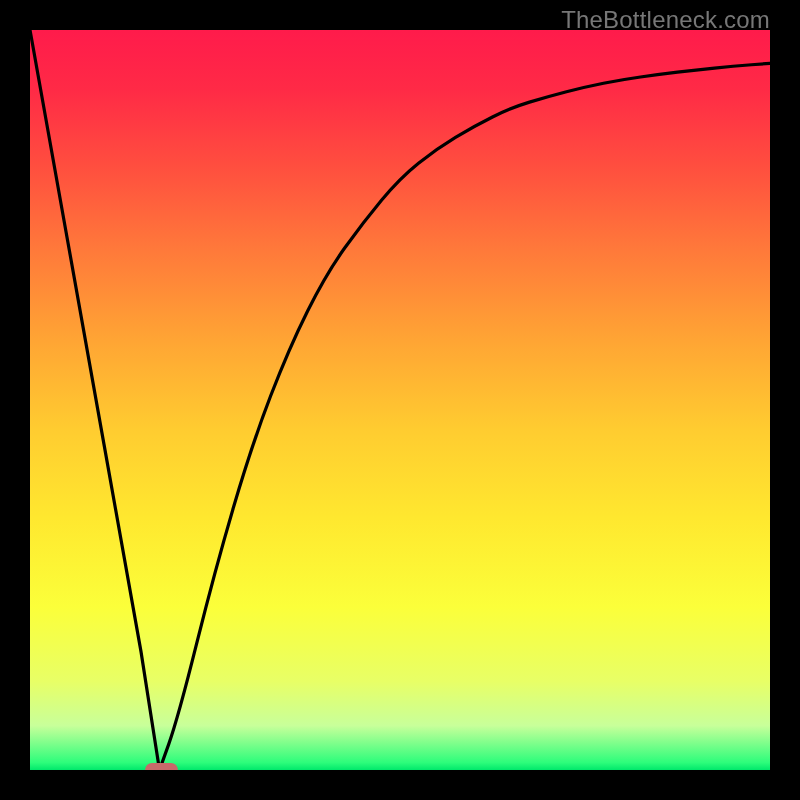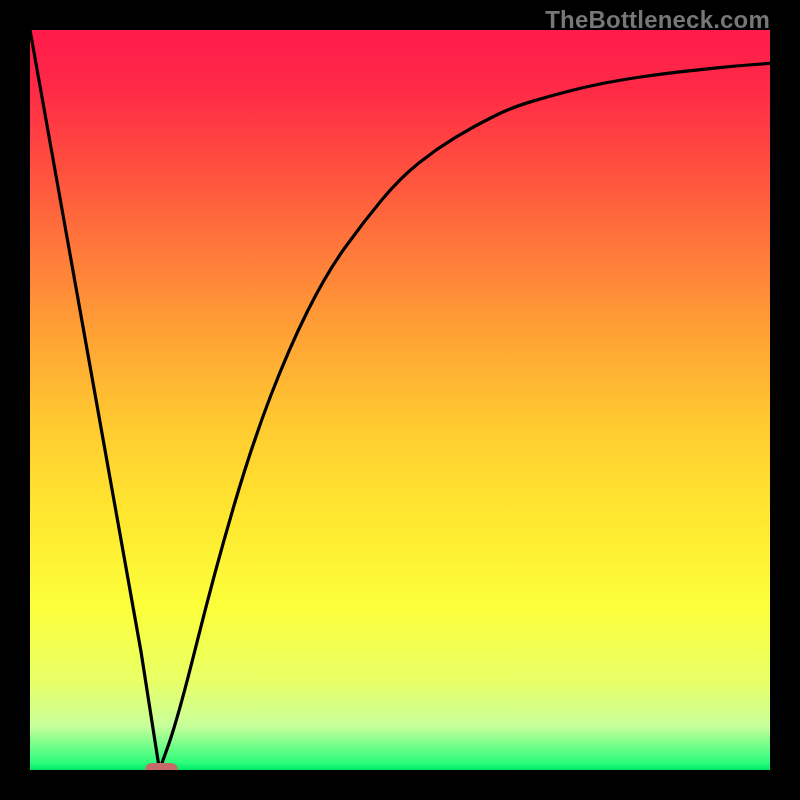--- a/index.html
+++ b/index.html
@@ -43,21 +43,21 @@
       #2dfd7b 99%,
       #00e86b 100%
     );
   }
   .attribution {
     position: absolute;
     top: 6px;
     right: 30px;
     color: #777;
     font-size: 24px;
-    font-weight: 700;
+    font-weight: 400;
     letter-spacing: 0.2px;
   }
   svg.curve {
     position: absolute;
     inset: 0;
   }
   .marker {
     position: absolute;
     height: 14px;
     border-radius: 7px;

